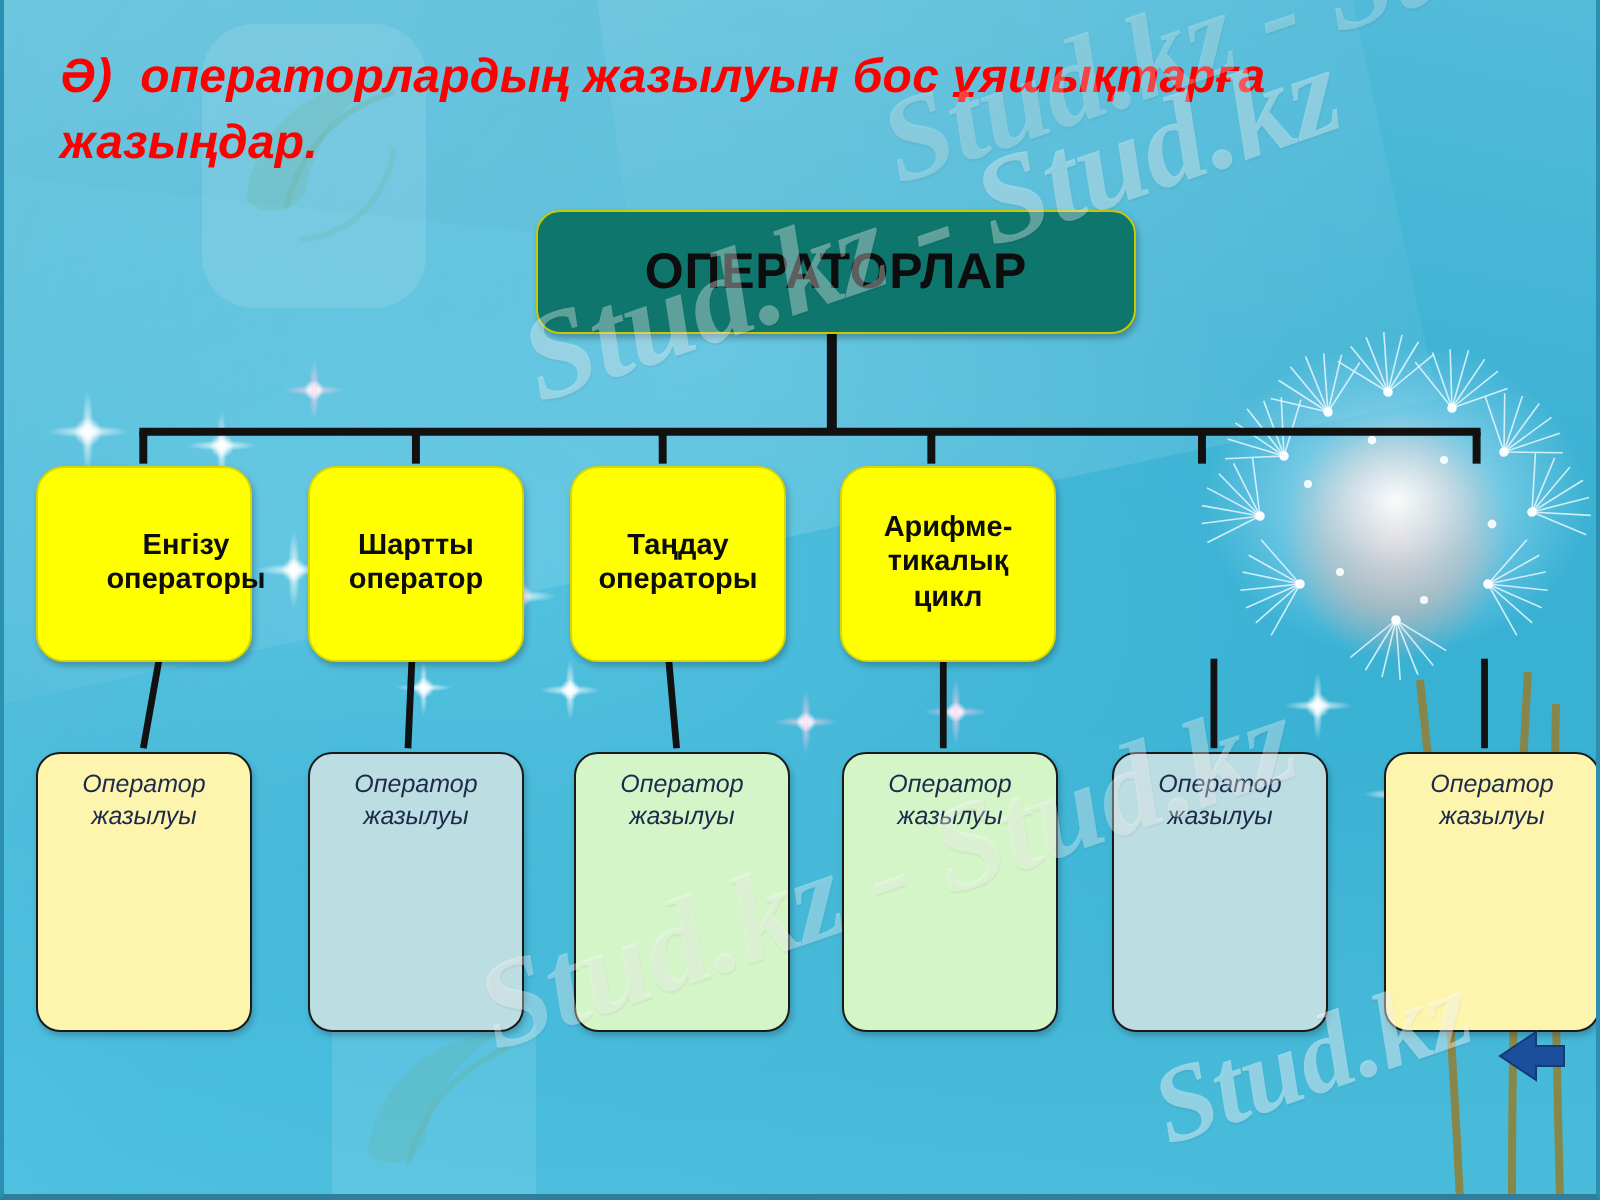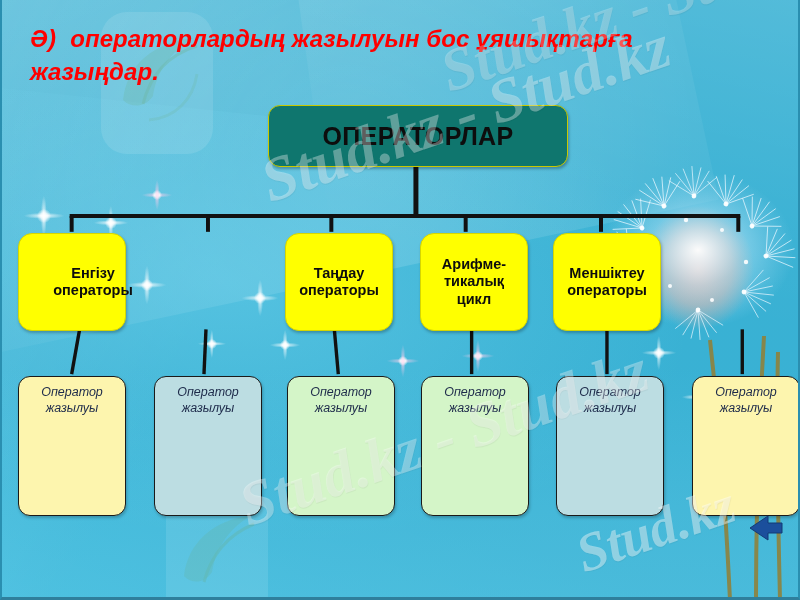--- a/index.html
+++ b/index.html
@@ -368,28 +368,28 @@
     <path d="M744 331 L744 376" stroke="#111111" stroke-width="3.4" fill="none"></path>
   </svg>
 
   <div class="node node-root">
     <span>ОПЕРАТОРЛАР</span>
   </div>
 
   <div class="node node-cat" style="left:16px;padding-left:47px;">
     <span>Енгізу операторы</span>
   </div>
+  <div class="node node-cat" style="left:152px;">
+    <span>Шартты оператор</span>
+  </div>
   <div class="node node-cat" style="left:418px;">
     <span>Арифме- тикалық цикл</span>
   </div>
   <div class="node node-cat" style="left:283px;">
     <span>Таңдау операторы</span>
-  </div>
-  <div class="node node-cat" style="left:551px;">
-    <span>Меншіктеу операторы</span>
   </div>
 
   <div class="node node-leaf fill-yellow" style="left:16px;">
     <span>Оператор жазылуы</span>
   </div>
   <div class="node node-leaf fill-blue" style="left:152px;">
     <span>Оператор жазылуы</span>
   </div>
   <div class="node node-leaf fill-green" style="left:285px;">
     <span>Оператор жазылуы</span>

